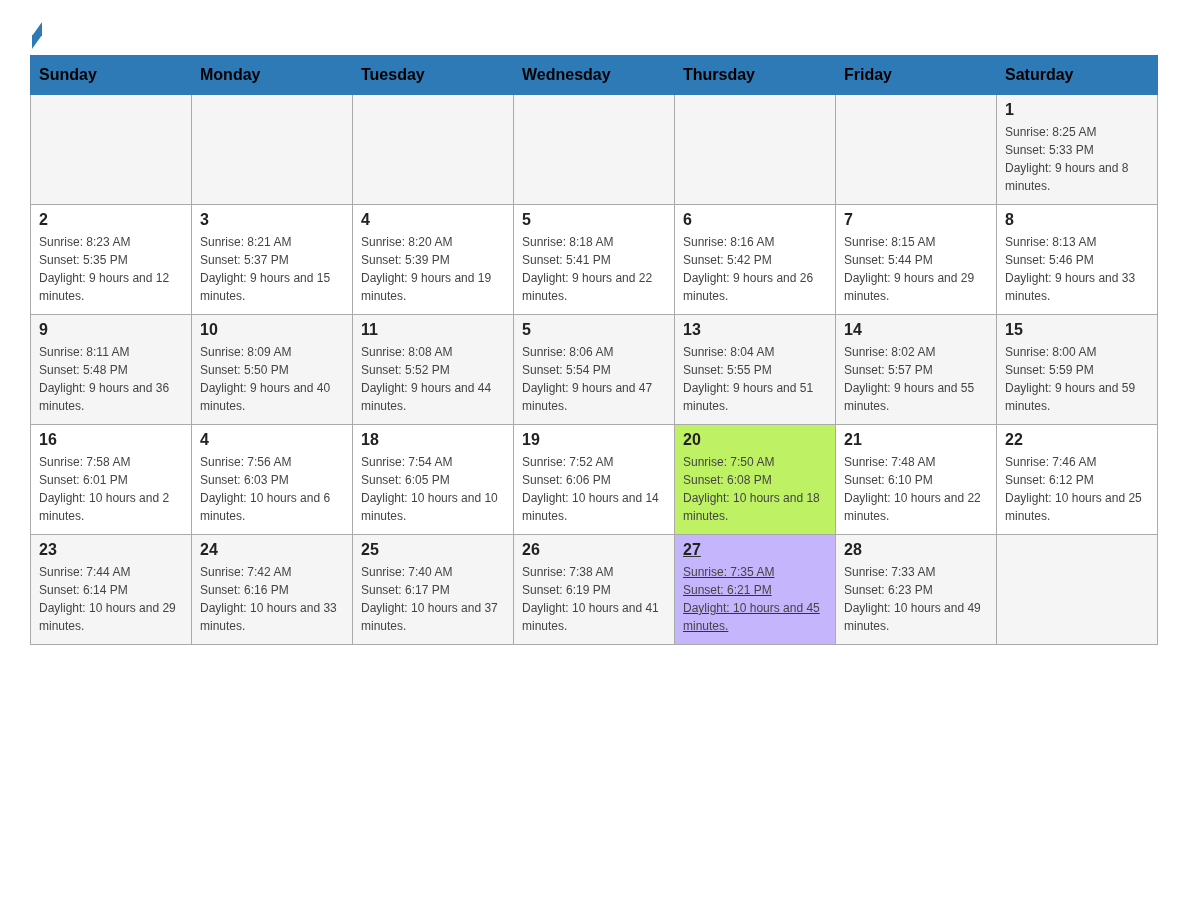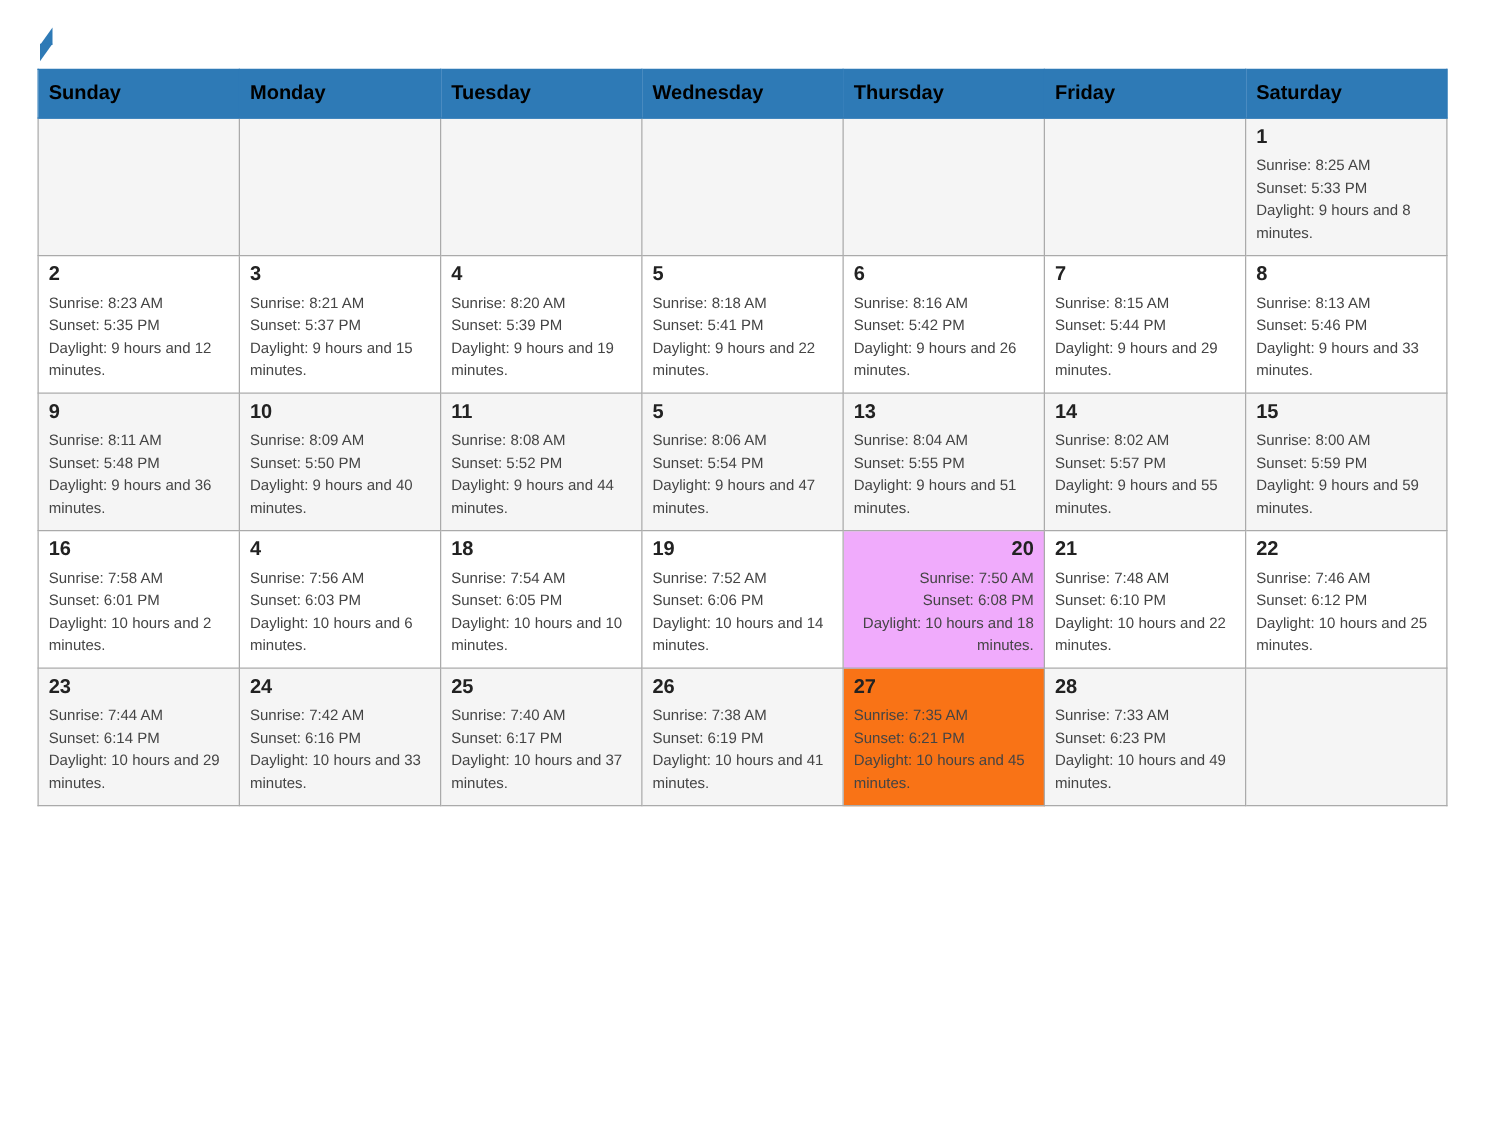--- a/index.html
+++ b/index.html
@@ -206,21 +206,21 @@
           <div class="day-info">Sunrise: 7:56 AM<br>Sunset: 6:03 PM<br>Daylight: 10 hours and 6 minutes.</div>
         </td>
         <td style="background: rgb(255, 255, 255);">
           <span class="day-number">18</span>
           <div class="day-info">Sunrise: 7:54 AM<br>Sunset: 6:05 PM<br>Daylight: 10 hours and 10 minutes.</div>
         </td>
         <td style="background: rgb(255, 255, 255);">
           <span class="day-number">19</span>
           <div class="day-info">Sunrise: 7:52 AM<br>Sunset: 6:06 PM<br>Daylight: 10 hours and 14 minutes.</div>
         </td>
-        <td style="background: #f0abfc; text-align: right;">
+        <td style="background: #bef264;">
           <span class="day-number">20</span>
           <div class="day-info">Sunrise: 7:50 AM<br>Sunset: 6:08 PM<br>Daylight: 10 hours and 18 minutes.</div>
         </td>
         <td style="background: rgb(255, 255, 255);">
           <span class="day-number">21</span>
           <div class="day-info">Sunrise: 7:48 AM<br>Sunset: 6:10 PM<br>Daylight: 10 hours and 22 minutes.</div>
         </td>
         <td style="background: rgb(255, 255, 255);">
           <span class="day-number">22</span>
           <div class="day-info">Sunrise: 7:46 AM<br>Sunset: 6:12 PM<br>Daylight: 10 hours and 25 minutes.</div>
@@ -236,21 +236,21 @@
           <div class="day-info">Sunrise: 7:42 AM<br>Sunset: 6:16 PM<br>Daylight: 10 hours and 33 minutes.</div>
         </td>
         <td style="background: rgb(245, 245, 245);">
           <span class="day-number">25</span>
           <div class="day-info">Sunrise: 7:40 AM<br>Sunset: 6:17 PM<br>Daylight: 10 hours and 37 minutes.</div>
         </td>
         <td style="background: rgb(245, 245, 245);">
           <span class="day-number">26</span>
           <div class="day-info">Sunrise: 7:38 AM<br>Sunset: 6:19 PM<br>Daylight: 10 hours and 41 minutes.</div>
         </td>
-        <td style="background: #f97316;">
+        <td style="background: #c4b5fd; text-decoration: underline;">
           <span class="day-number">27</span>
           <div class="day-info">Sunrise: 7:35 AM<br>Sunset: 6:21 PM<br>Daylight: 10 hours and 45 minutes.</div>
         </td>
         <td style="background: rgb(245, 245, 245);">
           <span class="day-number">28</span>
           <div class="day-info">Sunrise: 7:33 AM<br>Sunset: 6:23 PM<br>Daylight: 10 hours and 49 minutes.</div>
         </td>
         <td class="empty-cell" style="background: rgb(245, 245, 245);"></td>
       </tr>
     </tbody>

